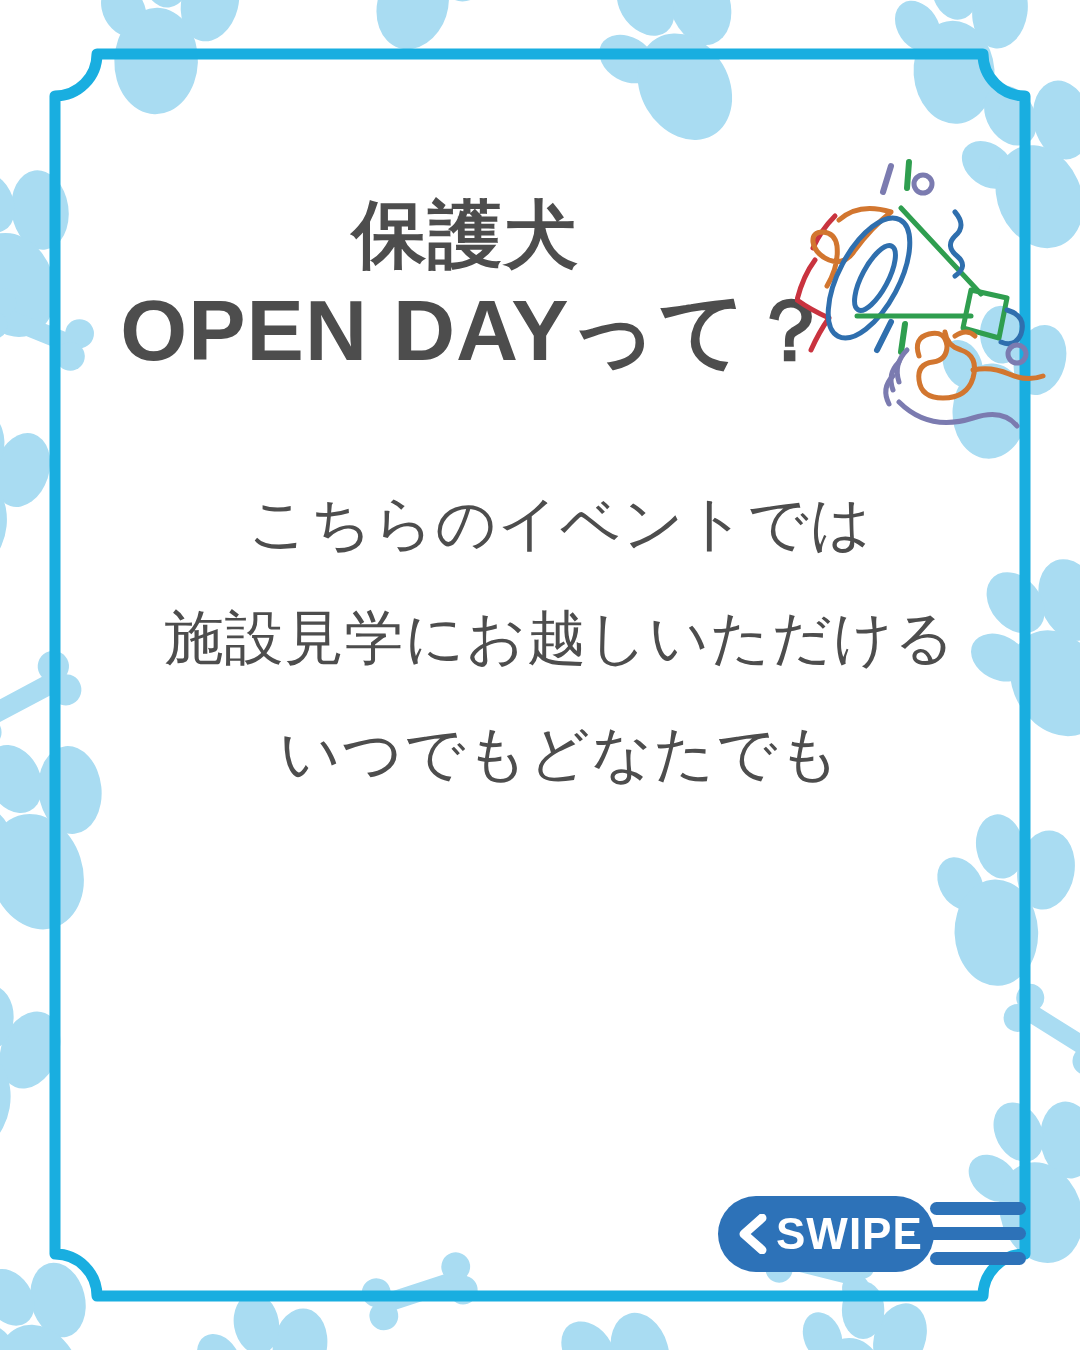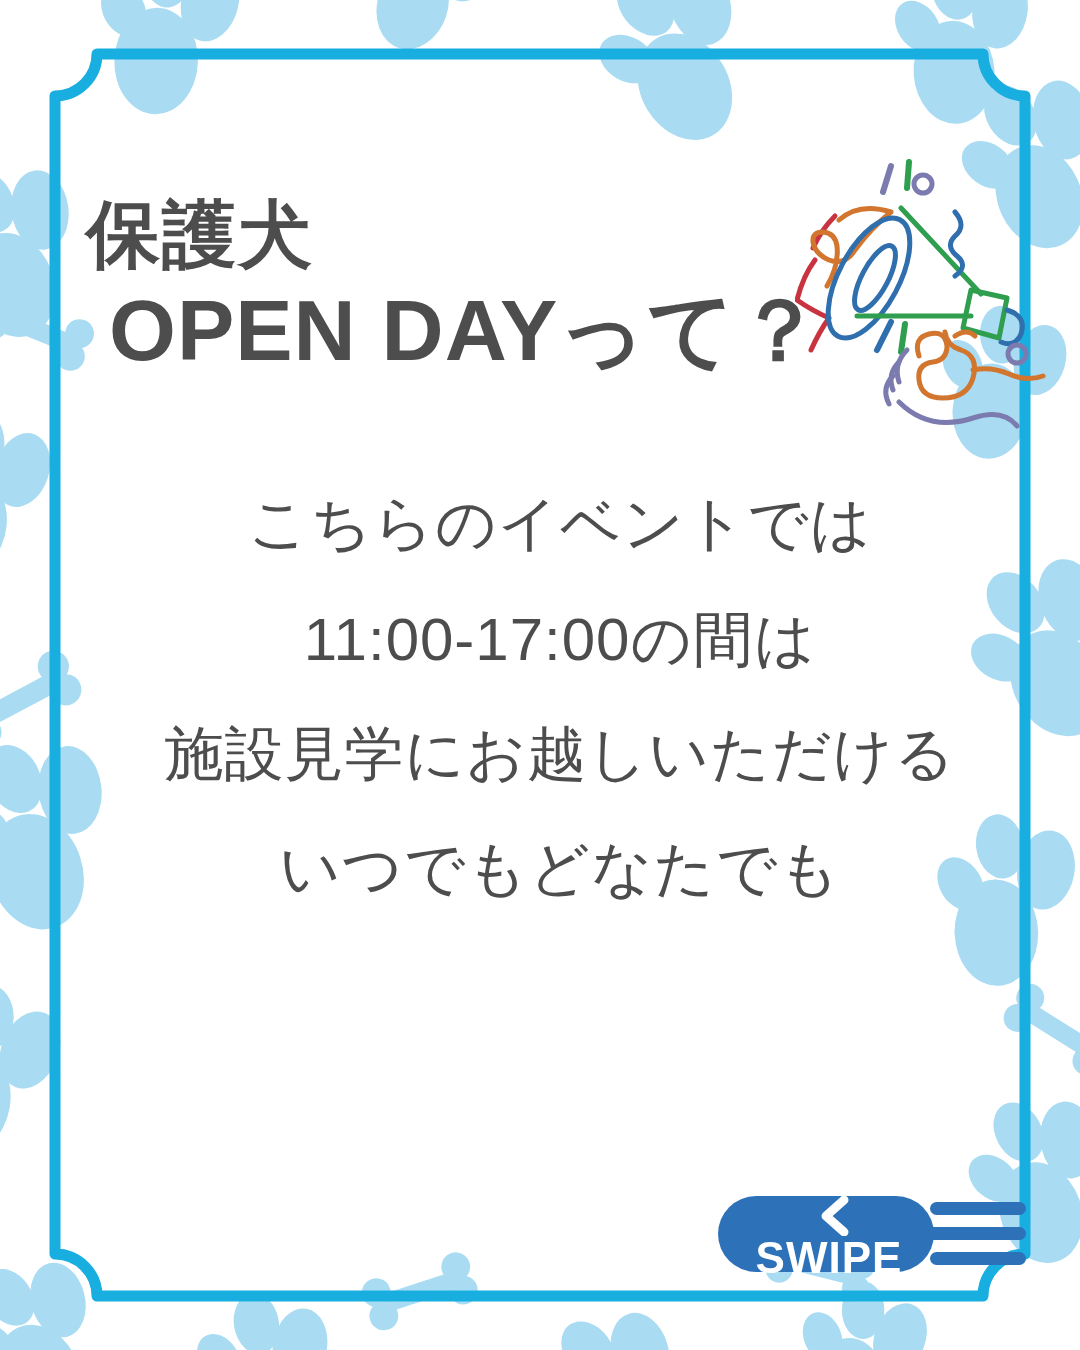--- a/index.html
+++ b/index.html
@@ -19,20 +19,21 @@
   .frame svg{display:block;width:1080px;height:1350px;}
 
   
   .content{position:absolute;inset:0;z-index:3;}
 
   .headline{
     position:absolute;left:86px;top:196px;width:760px;
     color:#4d4d4d;
     font-weight:bold;
     letter-spacing:0.5px;
+    text-align:center;
   }
   .headline .l1{
     display:block;
     font-size:74px;line-height:1.06;
     font-weight:bold;
     letter-spacing:2px;
   }
   .headline .l2{
     display:block;
     font-size:86px;line-height:1.18;
@@ -63,21 +64,21 @@
   .body-copy .line.wide{font-size:59px;}
 
   
   .swipe-wrap{
     position:absolute;left:718px;top:1196px;width:310px;height:76px;
     z-index:4;
   }
   .swipe-pill{
     position:absolute;left:0;top:0;width:216px;height:76px;
     background:#2d72b8;border-radius:38px;
-    display:flex;align-items:center;flex-direction:column;
+    display:flex;align-items:center;
   }
   .swipe-chevron{
     margin-left:18px;width:34px;height:40px;flex:0 0 auto;
   }
   .swipe-chevron svg{display:block;width:34px;height:40px;}
   .swipe-label{
     color:#ffffff;font-size:44px;font-weight:bold;letter-spacing:1px;
     margin-left:6px;line-height:1;
   }
   .speed-lines{
@@ -204,21 +205,20 @@
 
         <path d="M112 200 Q 98 214 104 232" stroke="#7b7bb0" stroke-width="5"></path>
         <path d="M104 212 Q 92 224 98 240" stroke="#7b7bb0" stroke-width="5"></path>
         <path d="M98 226 Q 86 238 94 254" stroke="#7b7bb0" stroke-width="5"></path>
         <path d="M104 252 Q 134 282 178 268 Q 208 258 222 276" stroke="#7b7bb0" stroke-width="5"></path>
       </svg>
     </div>
 
     <div class="body-copy">
       <span class="line">こちらのイベントでは</span>
-      <span class="line">11:00-17:00の間は</span>
       <span class="line wide">施設見学にお越しいただける</span>
       <span class="line">いつでもどなたでも</span>
     </div>
 
     <div class="swipe-wrap">
       <div class="swipe-pill">
         <span class="swipe-chevron">
           <svg viewBox="0 0 34 40" xmlns="http://www.w3.org/2000/svg">
             <path d="M26 4 L 8 20 L 26 36" fill="none" stroke="#ffffff" stroke-width="9" stroke-linecap="round" stroke-linejoin="round"></path>
           </svg>

